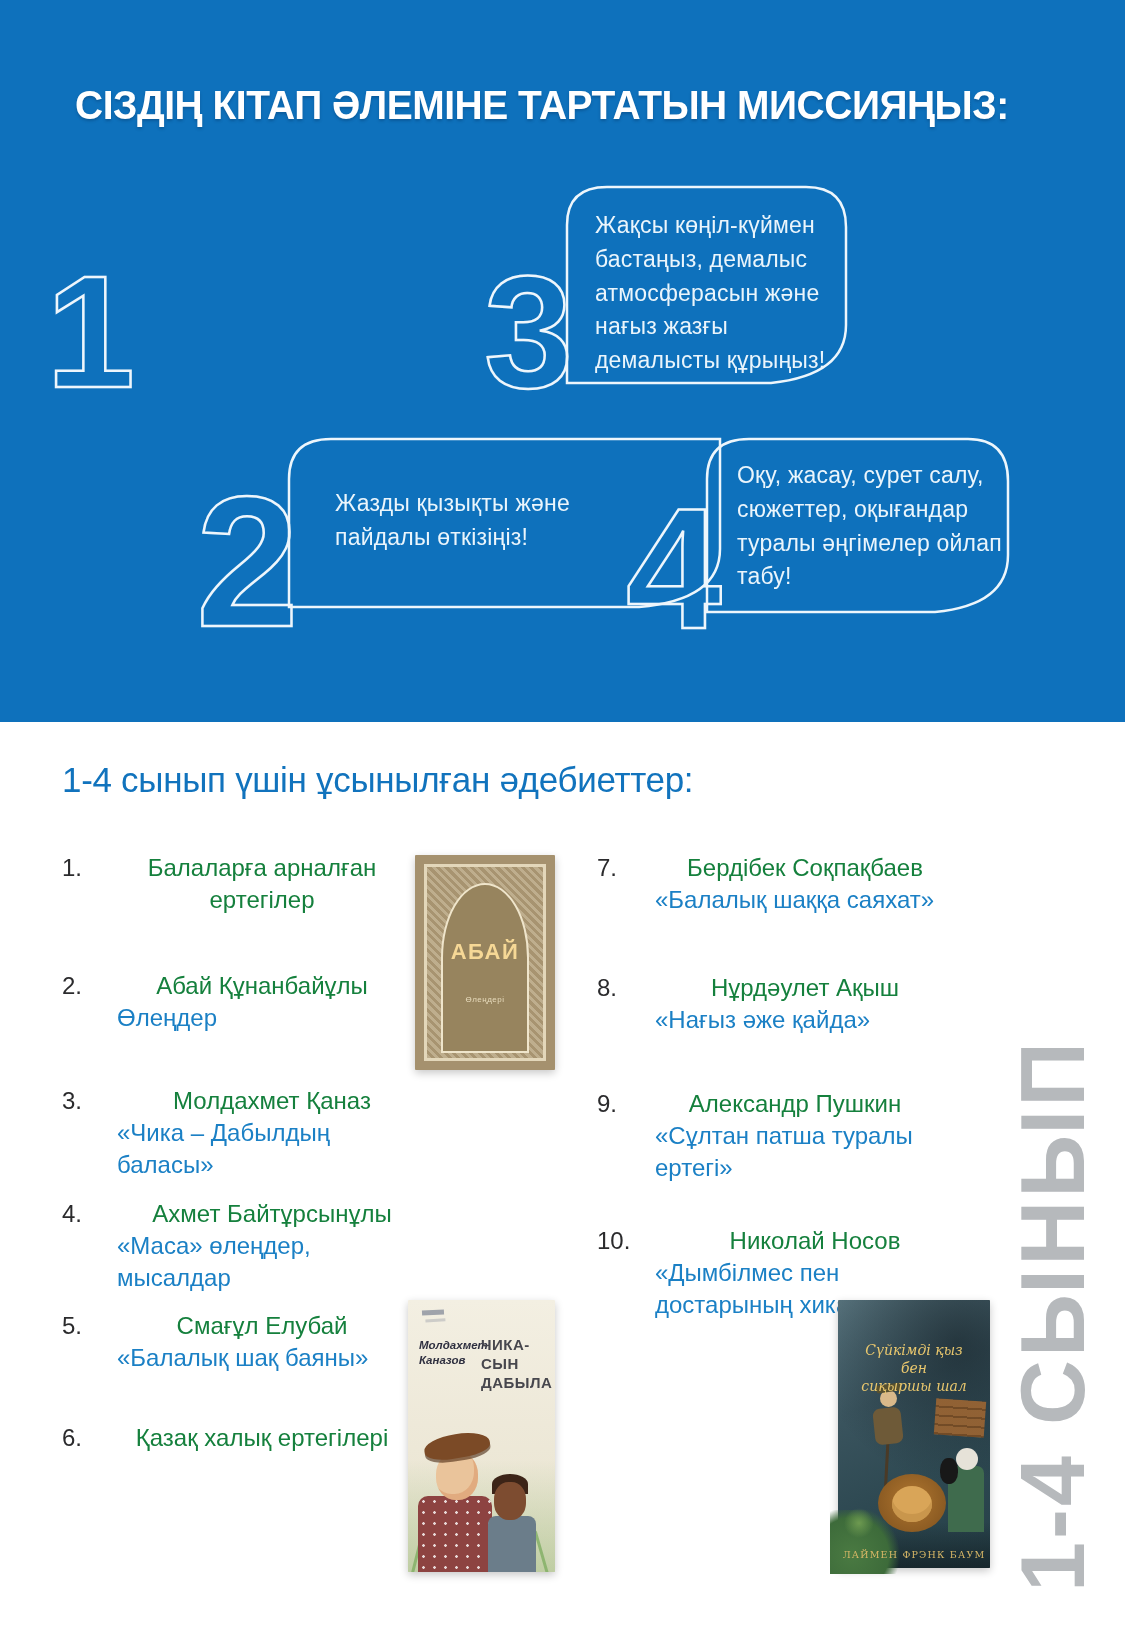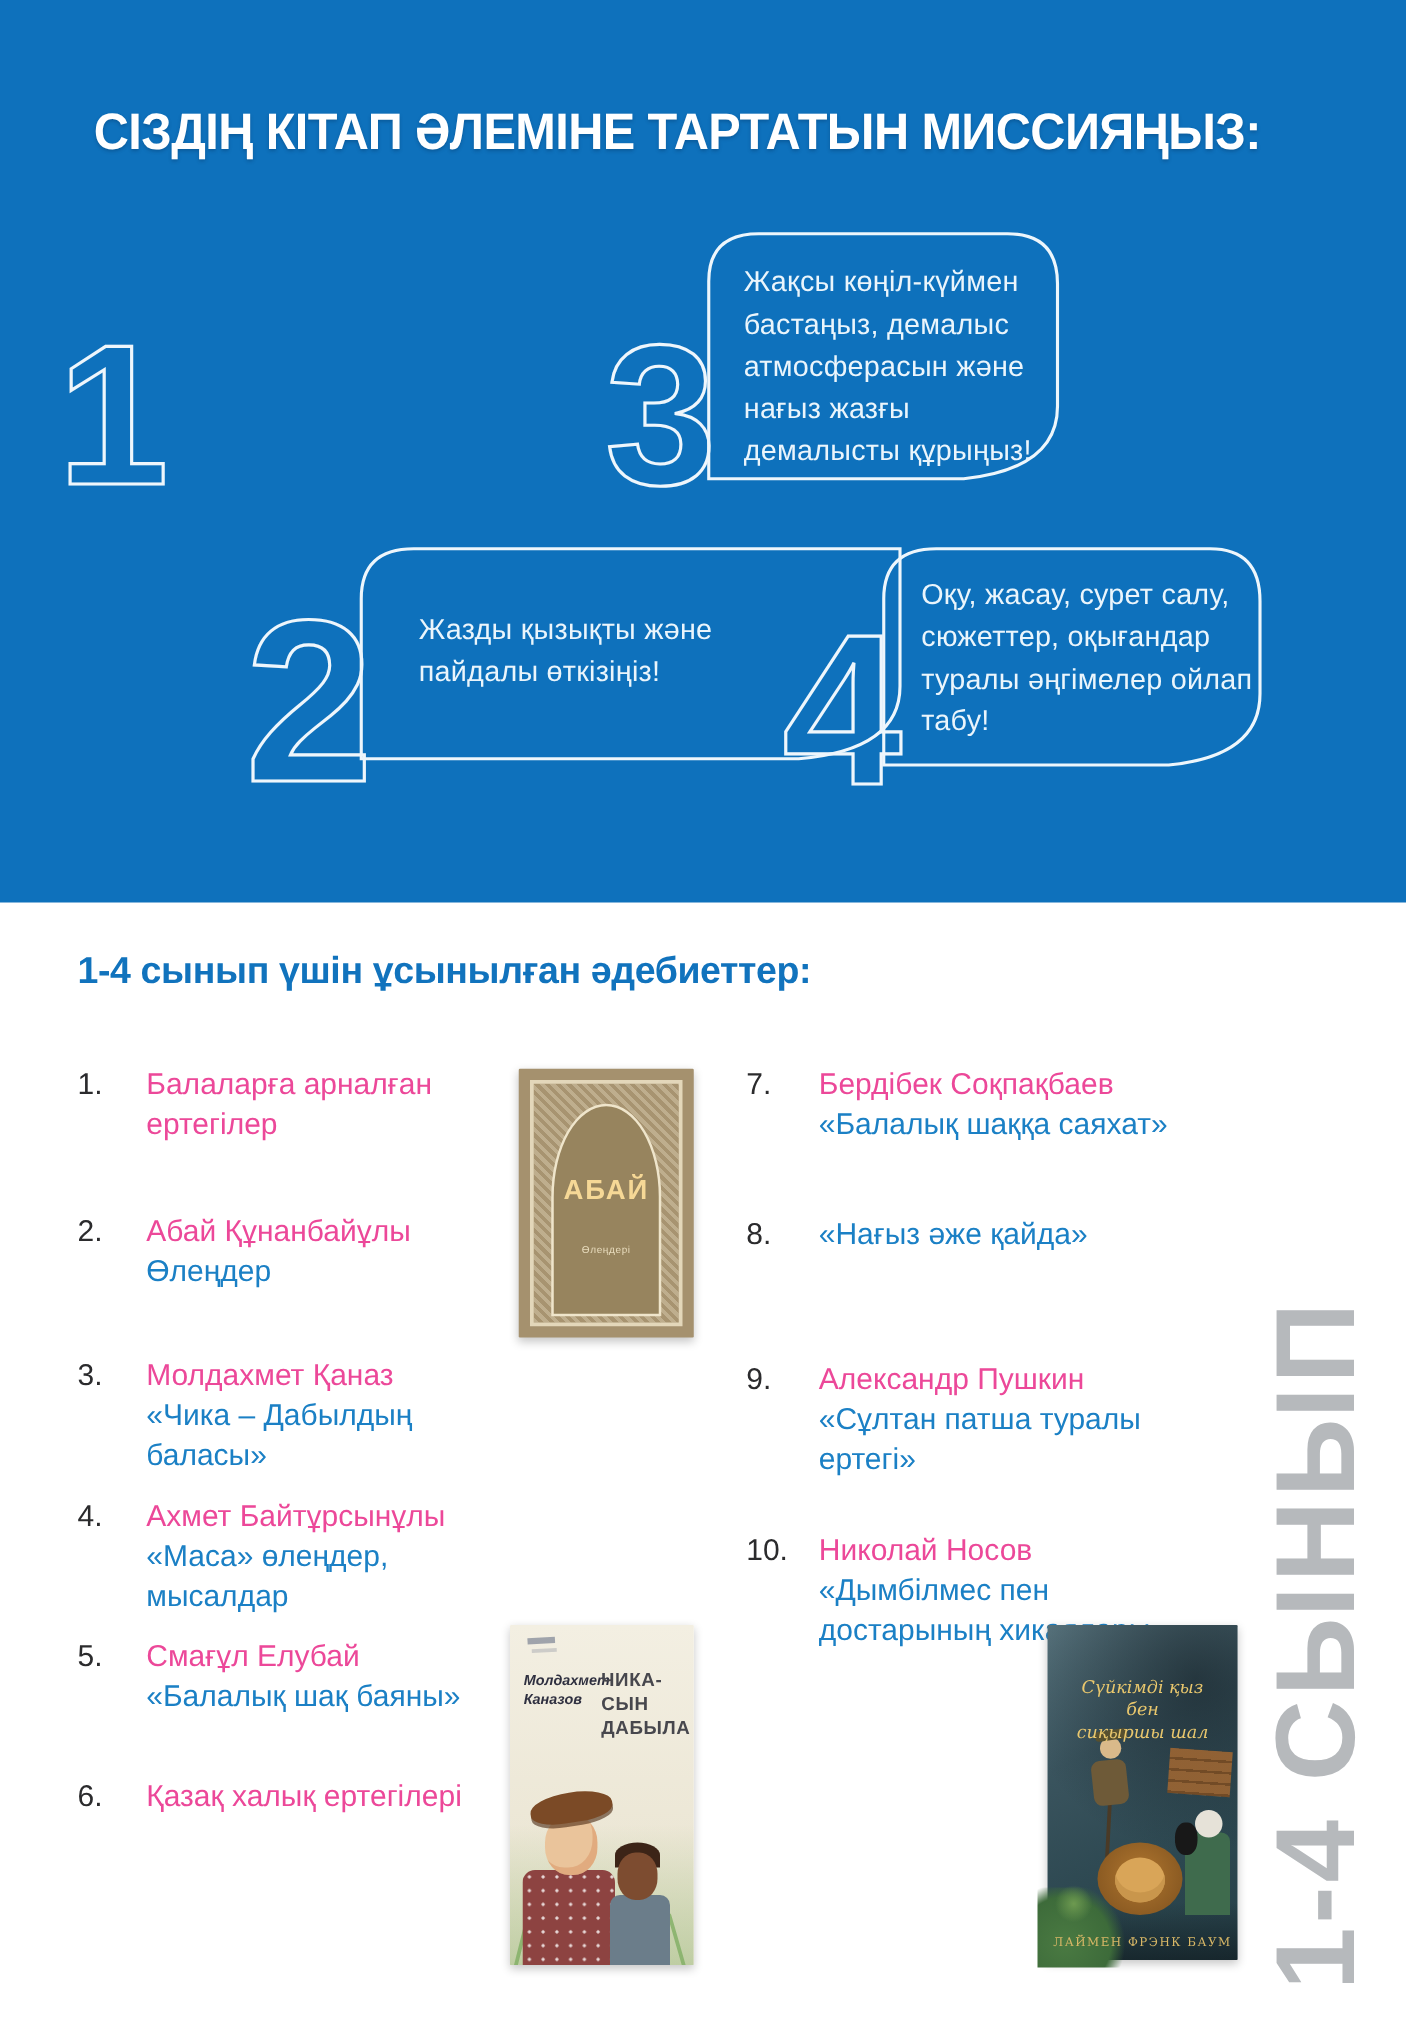--- a/index.html
+++ b/index.html
@@ -36,29 +36,29 @@
   #bubble2 .bubble-text{left:48px;top:50px;right:60px;}
   #bubble4{left:705px;top:437px;width:360px;height:177px;}
   #bubble4 .bubble-text{left:32px;top:22px;right:22px;}
   #num1{left:46px;top:252px;font-size:160px;}
   #num3{left:484px;top:252px;font-size:160px;}
   #num2{left:196px;top:470px;font-size:185px;}
   #num4{left:626px;top:482px;font-size:172px;}
   
   .section-heading{
     position:absolute;left:62px;top:760px;margin:0;
-    font-size:30px;font-weight:bold;color:#1173bd;letter-spacing:-0.3px;
+    font-size:35px;font-weight:normal;color:#1173bd;letter-spacing:-0.3px;
     white-space:nowrap;
     text-align:center;
   }
   .book-item{position:absolute;font-size:24px;line-height:1.33;color:#2b2b2d;}
   .book-item .book-num{position:absolute;top:0;}
   .col-l .book-num{left:-55px;}
   .col-r .book-num{left:-58px;}
-  .book-author{color:#ec4899;}
+  .book-author{color:#15803d;text-align:center;}
   .book-title{color:#1b80c5;}
   
   .cover{position:absolute;box-shadow:0 3px 8px rgba(0,0,0,.22);border-radius:1px;}
   
   #cover-abay{left:415px;top:855px;width:140px;height:215px;background:#a5916e;}
   .abay-frame{position:absolute;inset:9px;border:3px solid #e3d7ba;
     background:
       repeating-linear-gradient(45deg, rgba(238,228,200,.35) 0 3px, rgba(172,153,117,.35) 3px 6px);}
   .abay-arch{position:absolute;left:26px;right:26px;top:28px;bottom:17px;
     background:#97845e;border:2px solid #efe5cb;
@@ -214,20 +214,21 @@
     <div class="book-title"></div>
   </div>
 
   <div class="book-item col-r" style="left:655px;top:852px;width:300px;">
     <span class="book-num">7.</span>
     <div class="book-author">Бердібек Соқпақбаев</div>
     <div class="book-title">«Балалық шаққа саяхат»</div>
   </div>
   <div class="book-item col-r" style="left:655px;top:972px;width:300px;">
     <span class="book-num">8.</span>
+    <div class="book-author">Нұрдәулет Ақыш</div>
     <div class="book-title">«Нағыз әже қайда»</div>
   </div>
   <div class="book-item col-r" style="left:655px;top:1088px;width:280px;">
     <span class="book-num">9.</span>
     <div class="book-author">Александр Пушкин</div>
     <div class="book-title">«Сұлтан патша туралы ертегі»</div>
   </div>
   <div class="book-item col-r" style="left:655px;top:1225px;width:320px;">
     <span class="book-num">10.</span>
     <div class="book-author">Николай Носов</div>

